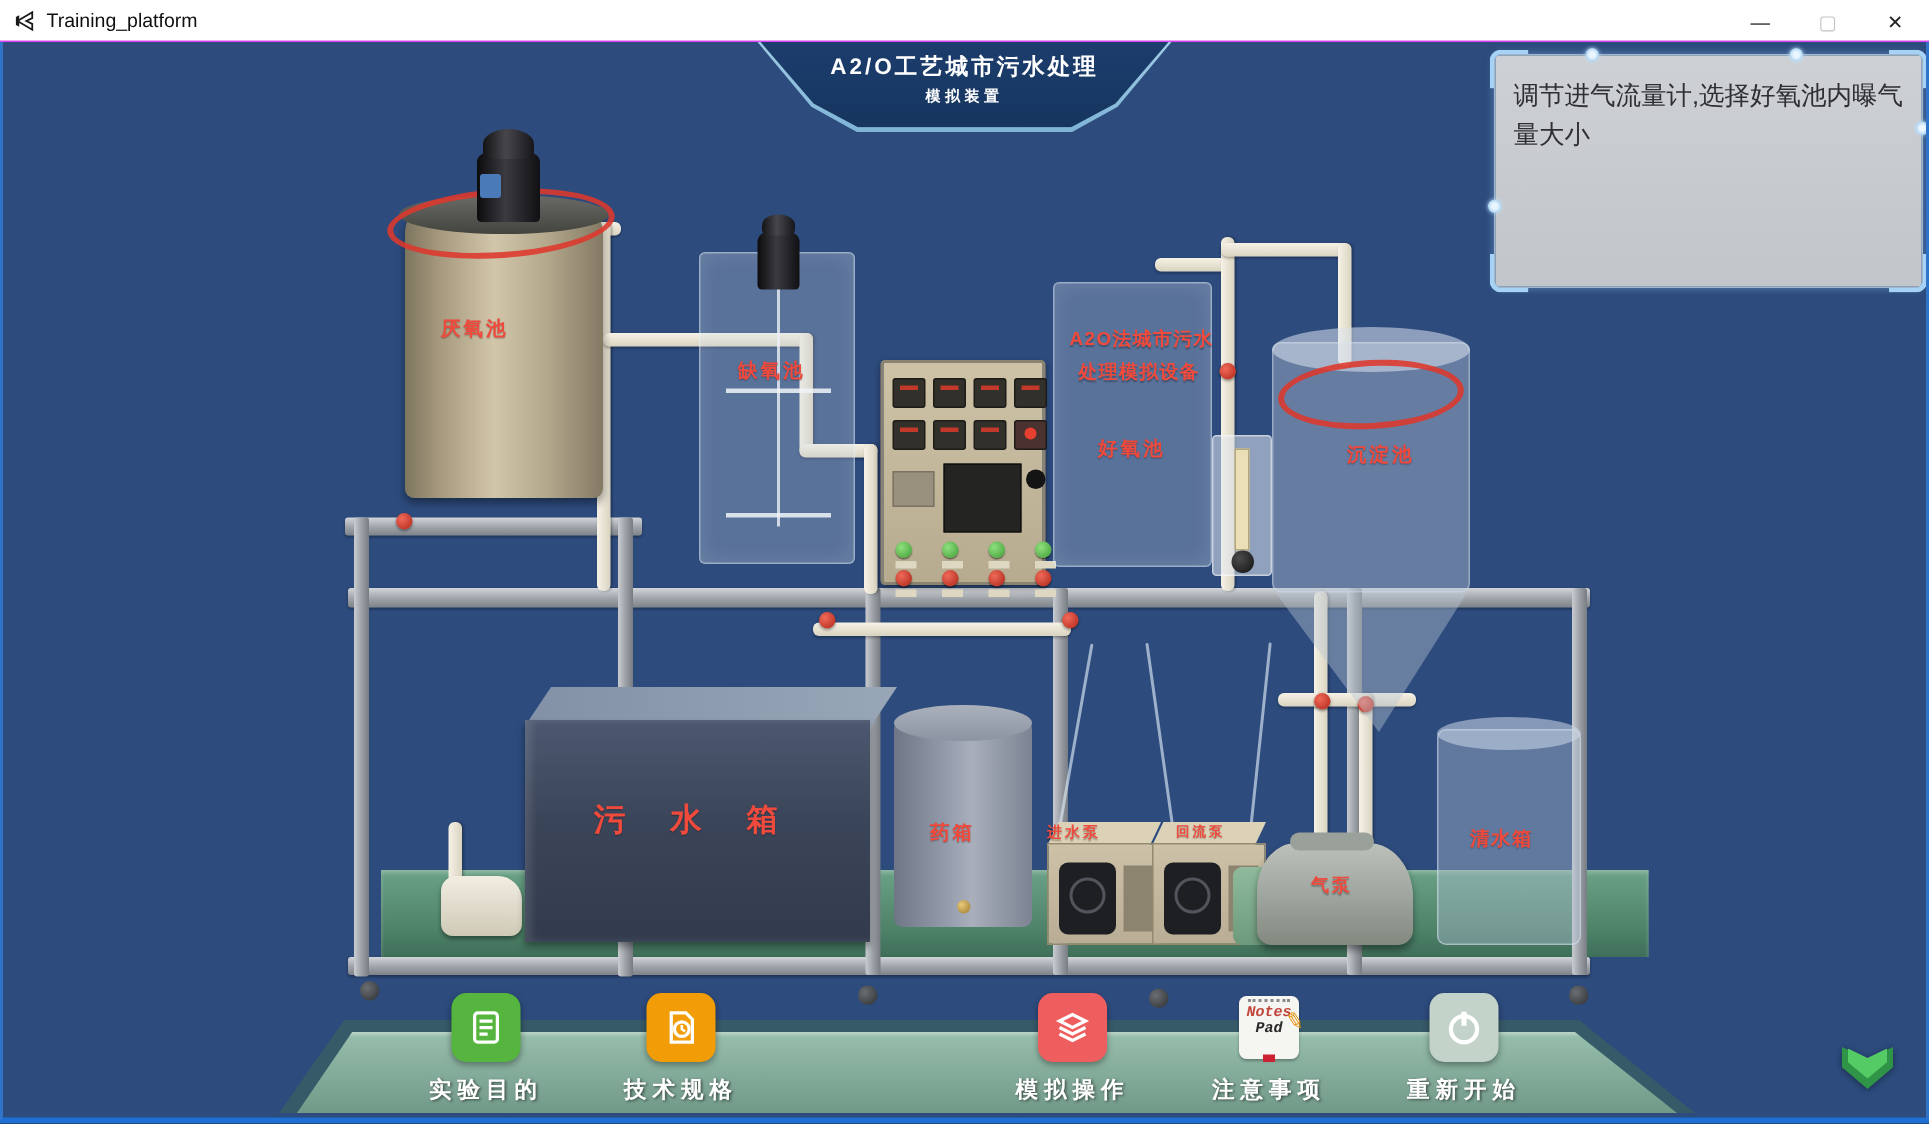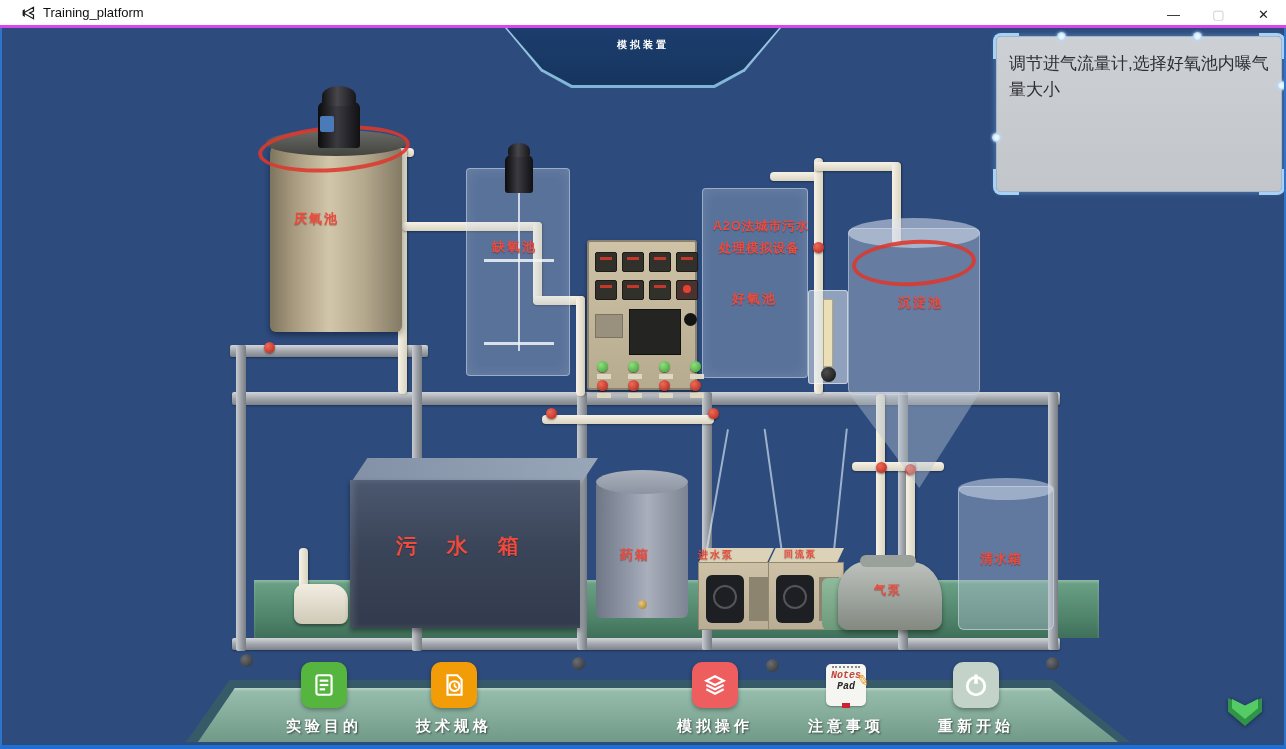--- a/index.html
+++ b/index.html
@@ -1,19 +1,19 @@
 <!DOCTYPE html>
 <html><head>
 <meta charset="utf-8">
 <style>
   * { margin:0; padding:0; box-sizing:border-box; }
   html,body { width:1286px; height:749px; overflow:hidden; font-family:"Liberation Sans",sans-serif; background:#15325e; }
 
   
-  .titlebar { position:relative; width:1286px; height:28px; background:#ffffff; display:flex; align-items:center; padding-left:20px; border-bottom:3px solid #d946ef; }
+  .titlebar { position:relative; width:1286px; height:28px; background:#ffffff; display:flex; align-items:center; padding-left:8px; border-bottom:1px solid #d946ef; }
   .unity-logo { width:16px; height:16px; margin-right:7px; }
   .win-title { font-size:13px; color:#101010; }
   .win-controls { position:absolute; right:0; top:0; height:28px; display:flex; }
   .win-btn { width:45px; height:28px; display:flex; align-items:center; justify-content:center; font-size:13px; color:#222; cursor:default; }
   .win-btn.max { color:#c6c6c6; }
 
   
   .stage { position:relative; width:1286px; height:721px; background:#2d4b7d; border-left:2px solid #2f74c8; border-right:2px solid #2f74c8; border-bottom:4px solid #1f6fd4; overflow:hidden; }
   .abs { position:absolute; }
 
@@ -90,20 +90,21 @@
     <div class="win-btn">—</div>
     <div class="win-btn max">▢</div>
     <div class="win-btn">✕</div>
   </div>
 </div>
 
 <div class="stage">
 
   <div class="abs banner-outer">
     <div class="banner-inner">
+      <div class="banner-l1">A2/O工艺城市污水处理</div>
       <div class="banner-l2">模拟装置</div>
     </div>
   </div>
 
   <div class="abs info-panel">
     <span class="corner c-tl"></span>
     <span class="corner c-tr"></span>
     <span class="corner c-bl"></span>
     <span class="corner c-br"></span>
     <span class="node" style="left:60px;top:-5px;"></span>

